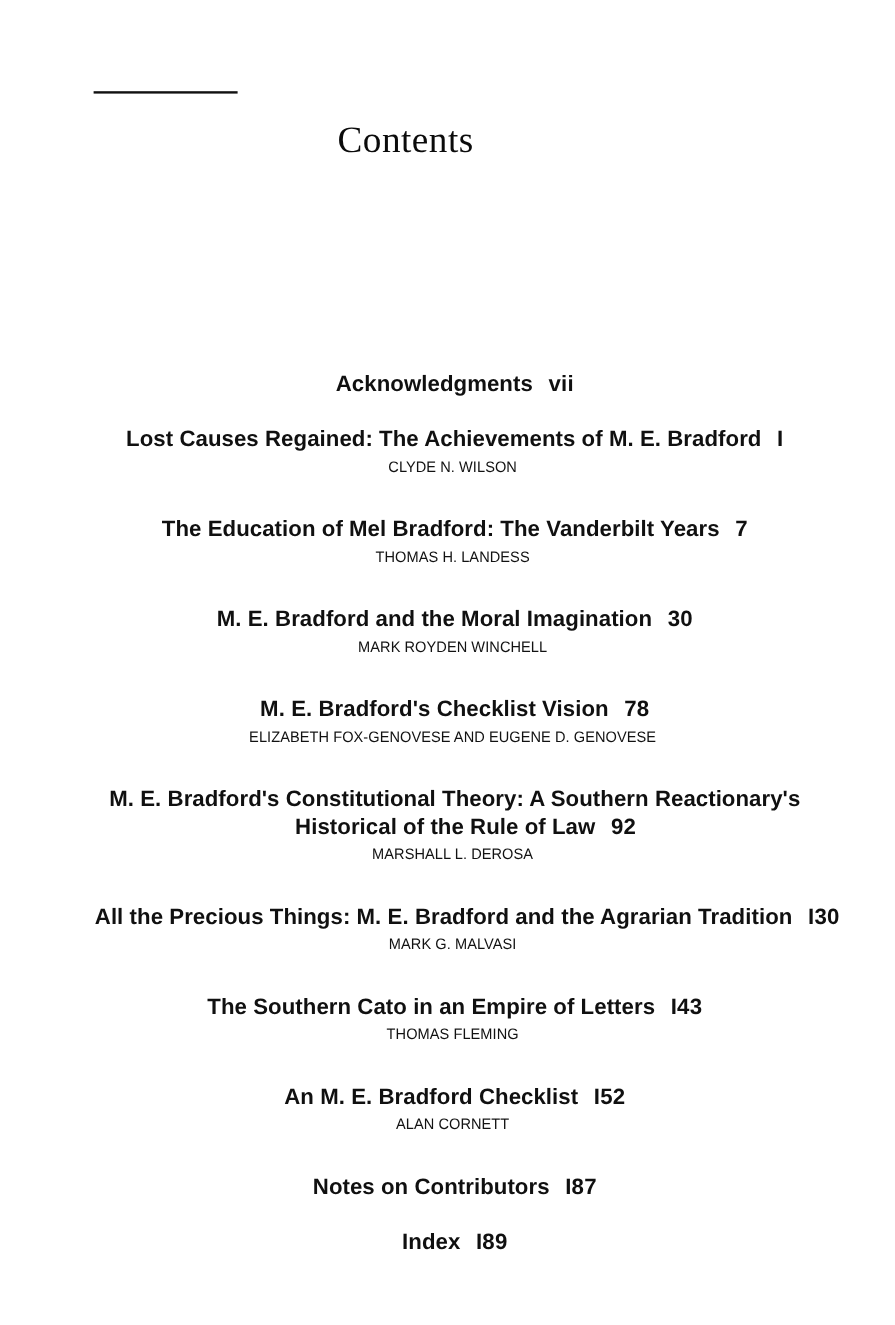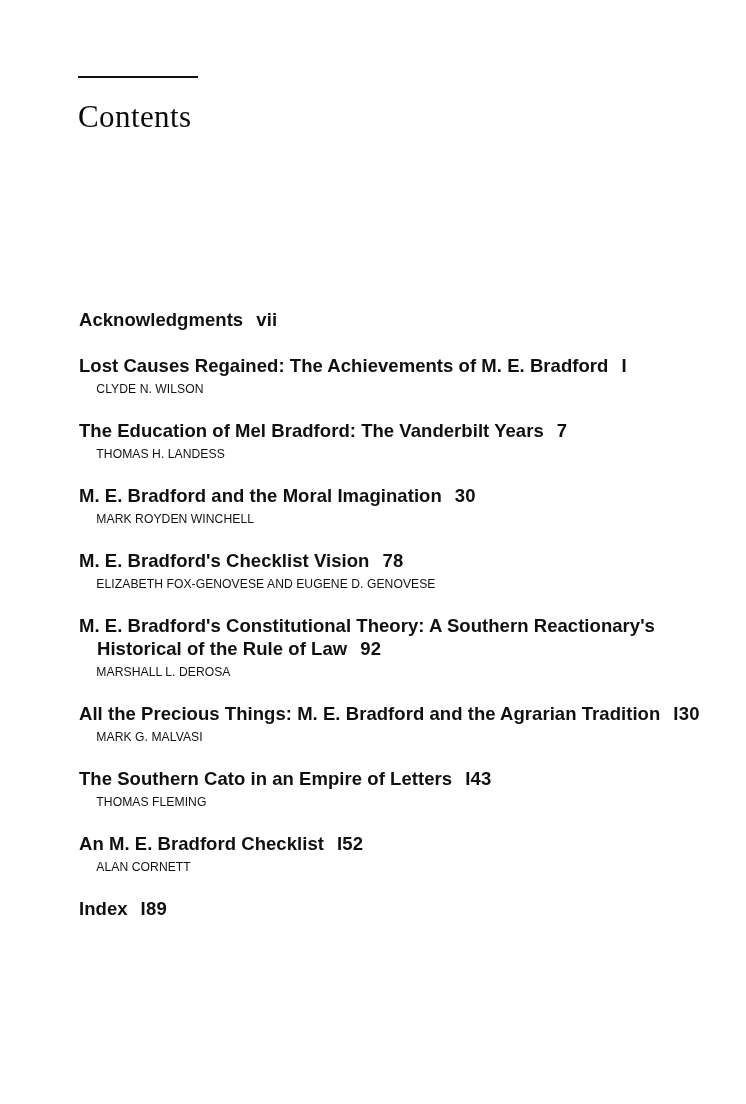--- a/index.html
+++ b/index.html
@@ -10,20 +10,21 @@
   }
 
   .page {
     position: relative;
     width: 746px;
     height: 1104px;
     background: #ffffff;
     overflow: hidden;
     font-family: "Liberation Sans", "DejaVu Sans", sans-serif;
     color: #0b0b0b;
+    text-align: center;
     -webkit-font-smoothing: antialiased;
   }
 
   
   .heading-block {
     position: absolute;
     left: 78px;
     top: 76px;
     width: 520px;
   }
@@ -51,21 +52,21 @@
     left: 79px;
     top: 308px;
     width: 600px;
   }
 
   .toc-entry {
     margin: 0 0 0 0;
   }
 
   
-  .toc-entry + .toc-entry { margin-top: 20px; }
+  .toc-entry + .toc-entry { margin-top: 30px; }
   .toc-entry.no-author + .toc-entry { margin-top: 23px; }
 
   .entry-title {
     font-family: "Liberation Sans", "DejaVu Sans", sans-serif;
     font-size: 18.5px;
     line-height: 23px;
     font-weight: 700;
     color: #101010;
     letter-spacing: 0.05px;
     white-space: nowrap;
@@ -140,17 +141,20 @@
       </div>
       <div class="toc-entry">
         <div class="entry-title"><span>The Southern Cato in an Empire of Letters</span><span class="entry-page">I43</span></div>
         <div class="entry-author">THOMAS FLEMING</div>
       </div>
       <div class="toc-entry">
         <div class="entry-title"><span>An M. E. Bradford Checklist</span><span class="entry-page">I52</span></div>
         <div class="entry-author">ALAN CORNETT</div>
       </div>
       <div class="toc-entry no-author">
+        <div class="entry-title"><span>Notes on Contributors</span><span class="entry-page">I87</span></div>
+      </div>
+      <div class="toc-entry no-author">
         <div class="entry-title"><span>Index</span><span class="entry-page">I89</span></div>
       </div>
     </div>
 
 </div>
 
 </body></html>

